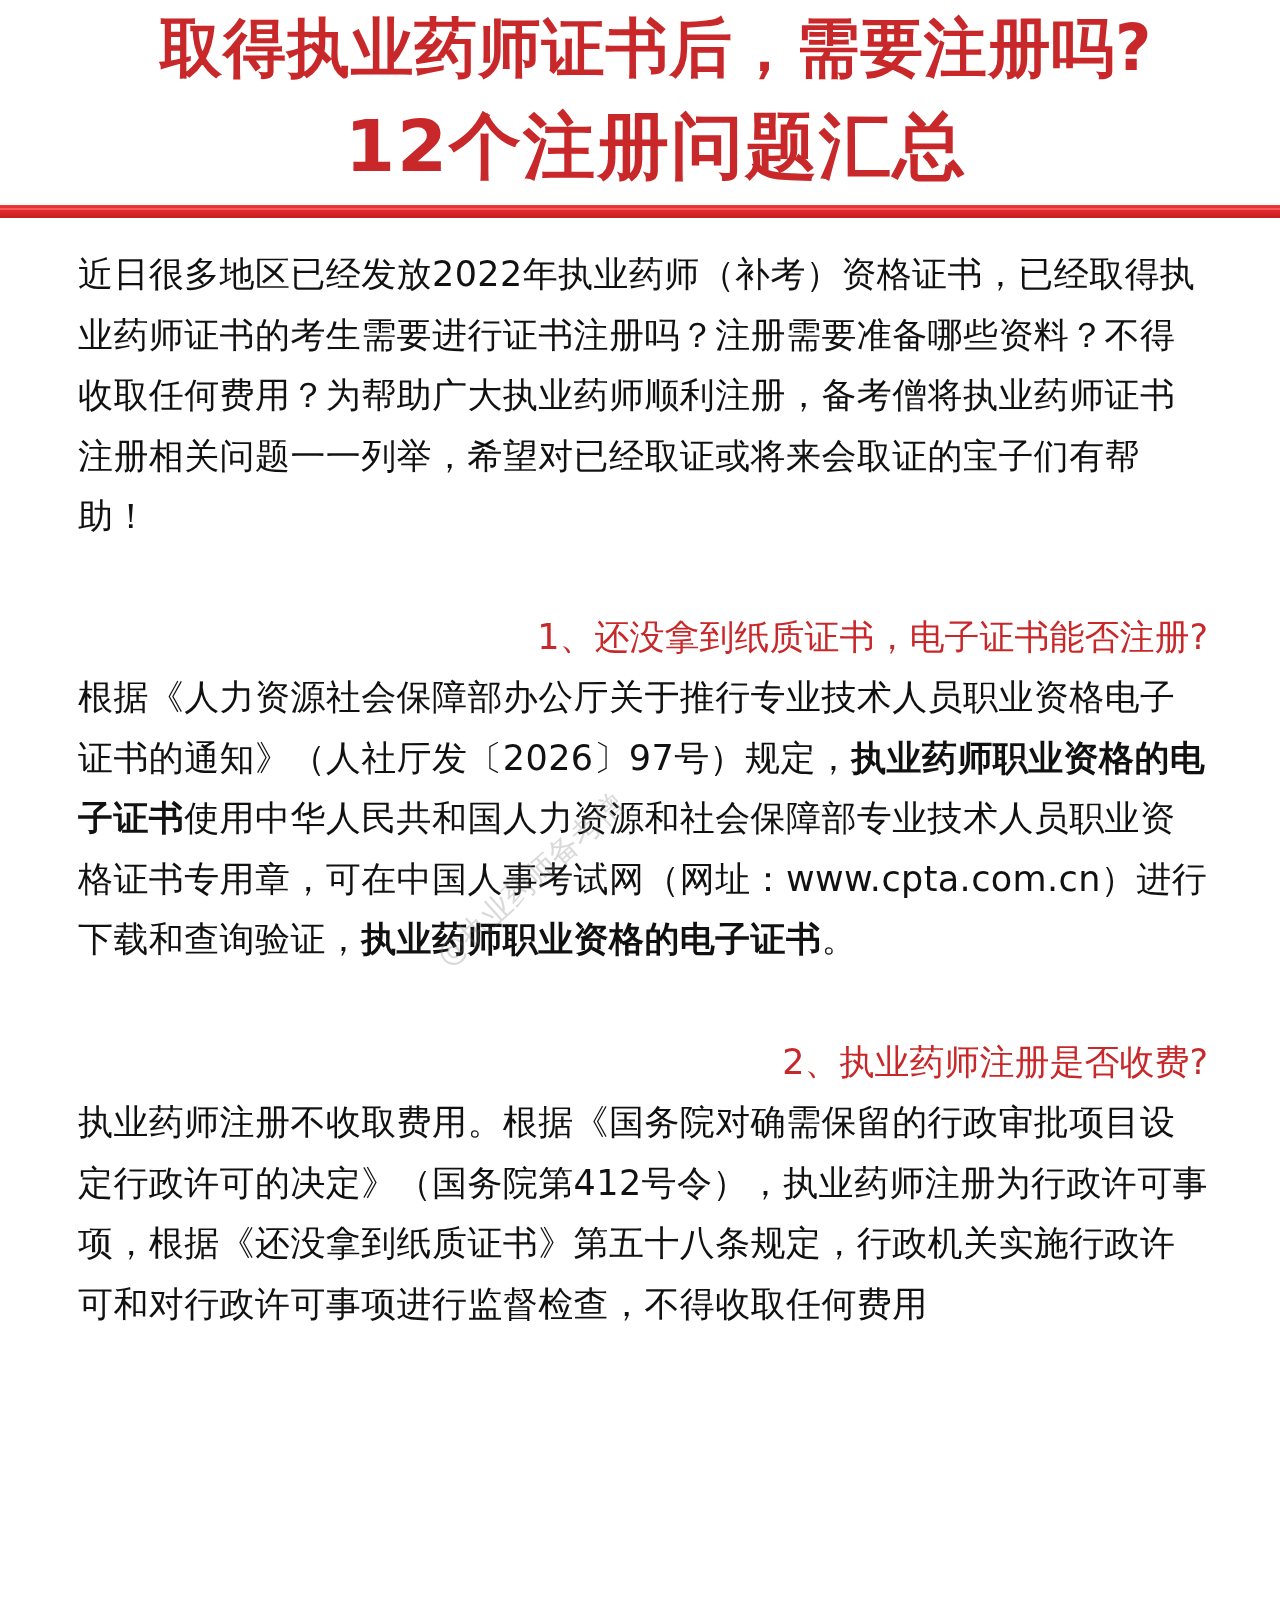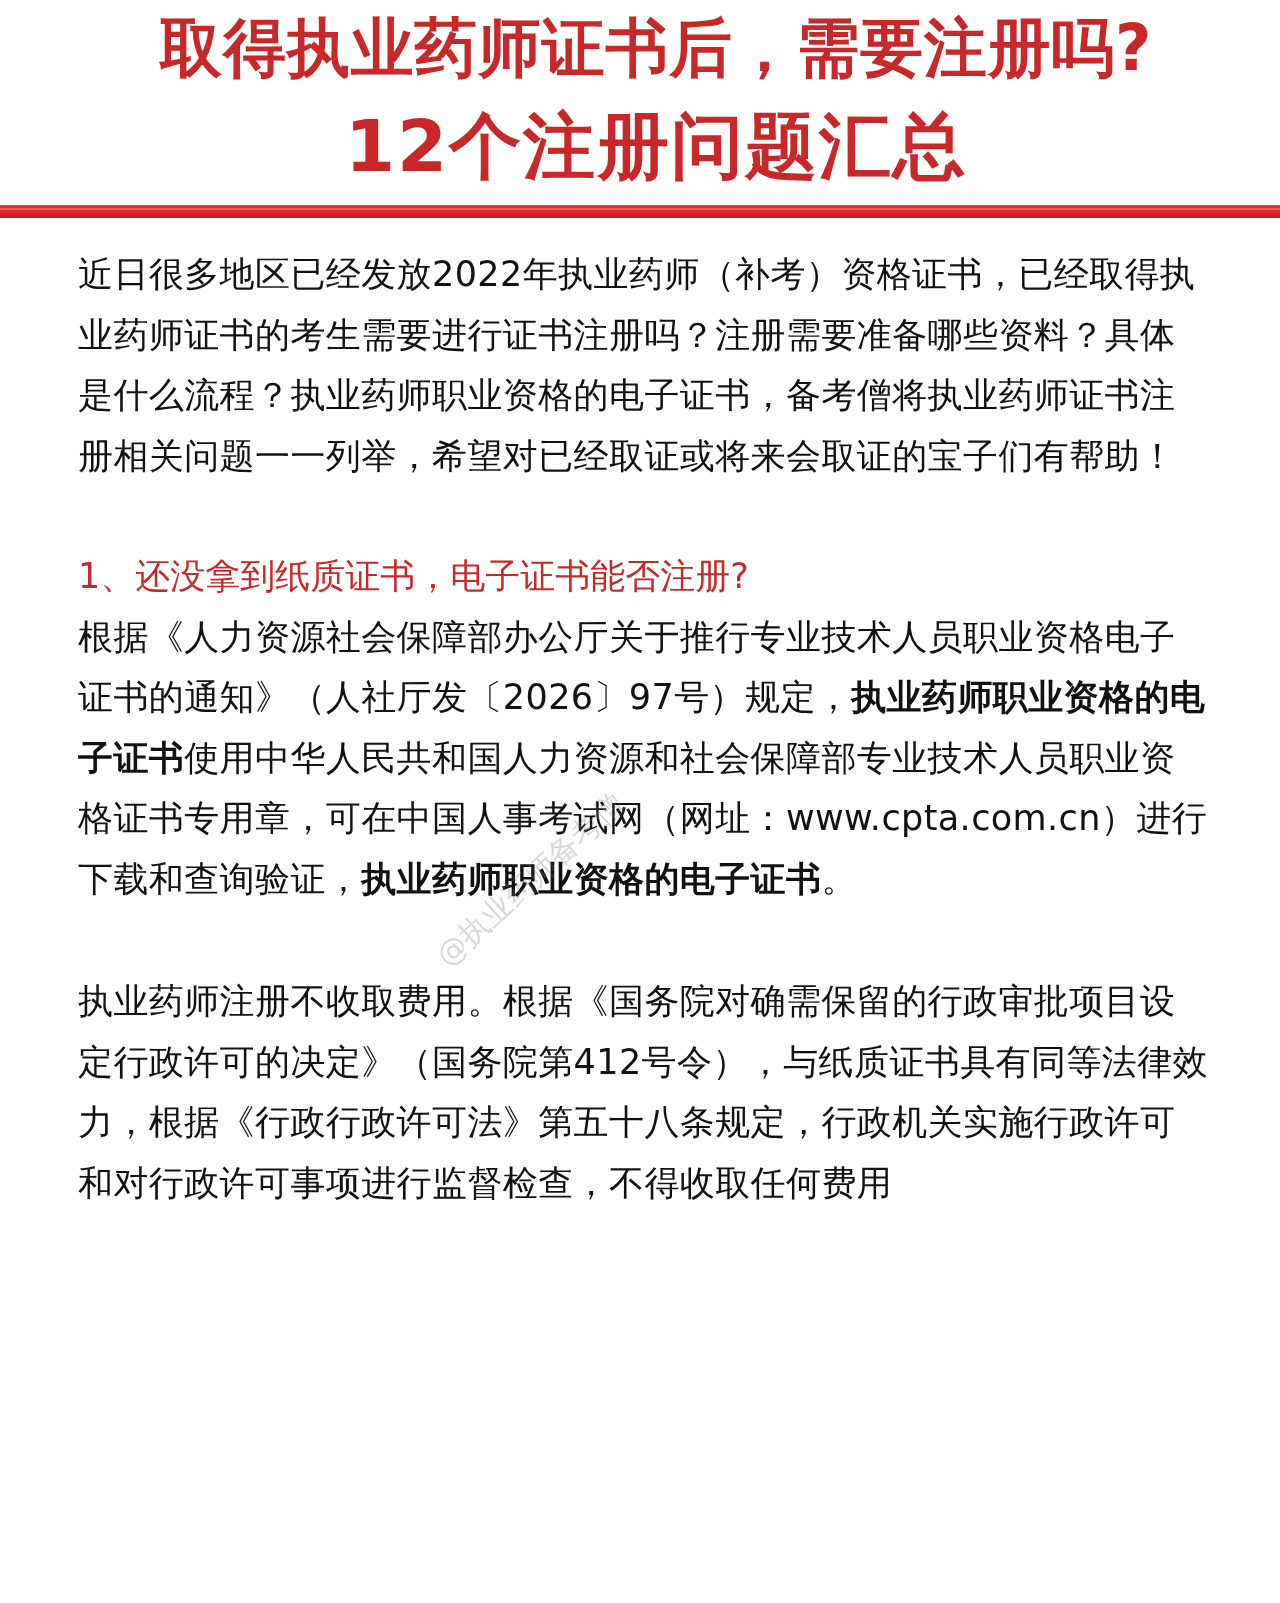--- a/index.html
+++ b/index.html
@@ -9,44 +9,45 @@
   .title-line { position: absolute; left: 0; width: 1280px; text-align: center;
                 color: #c8282a; font-weight: bold; white-space: nowrap;
                 font-family: "DejaVu Sans", "Liberation Sans", sans-serif; }
   .title-1 { top: 8px; font-size: 64px; letter-spacing: 1px; line-height: 80px; transform: scaleX(0.98); }
   .title-2 { top: 98px; font-size: 72px; line-height: 96px; letter-spacing: 2px; }
   .divider { position: absolute; left: 0; top: 205px; width: 1280px; height: 13px;
              background: linear-gradient(#f03a3c 0%, #e52a2d 35%, #d42427 70%, #c01e22 100%); }
   .divider .hl { position: absolute; left: 0; top: 3px; width: 100%; height: 2px; background: rgba(255,120,120,0.6); }
   .content { position: absolute; left: 78px; top: 244px; width: 1130px; font-size: 35px; line-height: 60.5px; }
   .para { margin: 0; letter-spacing: 0.4px; }
-  .q { color: #c8282a; margin: 0; }
+  .q { color: #c8282a; margin: 0; text-align: right; }
   .gap { height: 60px; }
   .gap2 { height: 62px; }
   b, .bold { font-weight: bold; }
   .watermark { position: absolute; left: 455px; top: 935px; font-size: 30px; color: rgba(120,120,120,0.28);
                transform: rotate(-42deg); transform-origin: left bottom; white-space: nowrap; pointer-events: none; }
 </style>
 </head>
 <body>
 
 <div class="header">
   <div class="title-line title-1">取得执业药师证书后，需要注册吗?</div>
   <div class="title-line title-2">12个注册问题汇总</div>
 </div>
 <div class="divider">
     <div class="hl"></div>
   </div>
 
 <div class="content">
-  <p class="para">近日很多地区已经发放2022年执业药师（补考）资格证书，已经取得执业药师证书的考生需要进行证书注册吗？注册需要准备哪些资料？具体是什么流程？执业药师职业资格的电子证书，备考僧将执业药师证书注册相关问题一一列举，希望对已经取证或将来会取证的宝子们有帮助！</p>
+  <p class="para">近日很多地区已经发放2022年执业药师（补考）资格证书，已经取得执业药师证书的考生需要进行证书注册吗？注册需要准备哪些资料？不得收取任何费用？为帮助广大执业药师顺利注册，备考僧将执业药师证书注册相关问题一一列举，希望对已经取证或将来会取证的宝子们有帮助！</p>
 
   <div class="gap"></div>
 
   <p class="q">1、还没拿到纸质证书，电子证书能否注册?</p>
   <p class="para"><span>根据《人力资源社会保障部办公厅关于推行专业技术人员职业资格电子证书的通知》（人社厅发〔2026〕97号）规定，</span><b>执业药师职业资格的电子证书</b><span>使用中华人民共和国人力资源和社会保障部专业技术人员职业资格证书专用章，可在中国人事考试网（网址：www.cpta.com.cn）进行下载和查询验证，</span><b>执业药师职业资格的电子证书</b><span>。</span></p>
 
   <div class="gap2"></div>
 
-  <p class="para">执业药师注册不收取费用。根据《国务院对确需保留的行政审批项目设定行政许可的决定》（国务院第412号令），与纸质证书具有同等法律效力，根据《行政行政许可法》第五十八条规定，行政机关实施行政许可和对行政许可事项进行监督检查，不得收取任何费用</p>
+  <p class="q">2、执业药师注册是否收费?</p>
+  <p class="para">执业药师注册不收取费用。根据《国务院对确需保留的行政审批项目设定行政许可的决定》（国务院第412号令），执业药师注册为行政许可事项，根据《还没拿到纸质证书》第五十八条规定，行政机关实施行政许可和对行政许可事项进行监督检查，不得收取任何费用</p>
 </div>
 
 <div class="watermark">@执业药师备考僧</div>
 
 </body></html>

